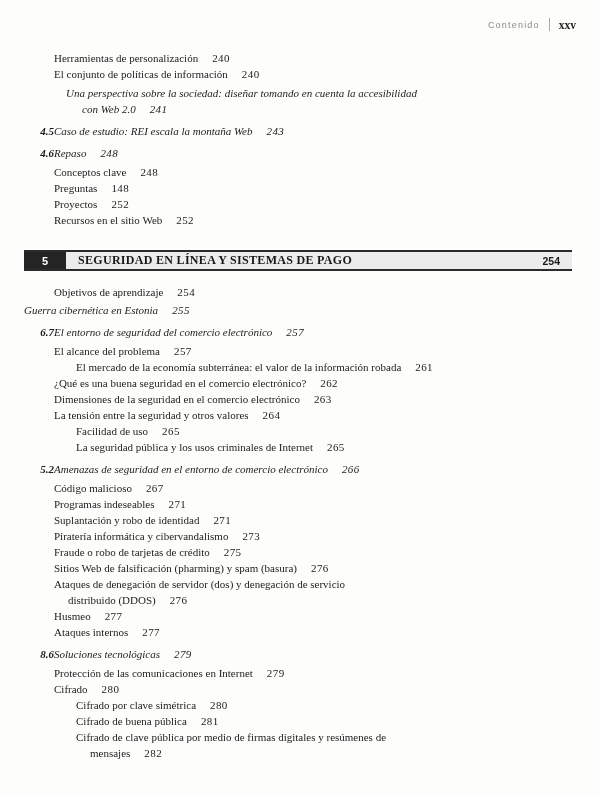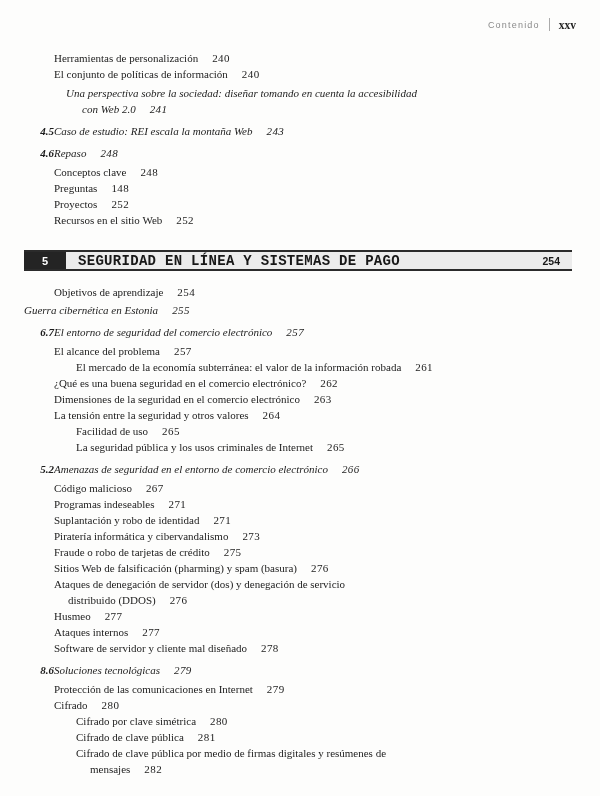--- a/index.html
+++ b/index.html
@@ -34,22 +34,22 @@
     display:flex; height:21px; margin:22px 0 13px 0;
     border-top:2px solid #2b2b2b; border-bottom:2px solid #2b2b2b;
     background:#ececec;
   }
   .ch-num {
     width:42px; background:#242424; color:#fff;
     font-family:"Liberation Sans", sans-serif; font-weight:bold; font-size:11px;
     display:flex; align-items:center; justify-content:center;
   }
   .ch-title {
-    flex:1; font-family:Liberation Mono, monospace; font-weight:bold;
-    font-size:14px; letter-spacing:0.3px; color:#181818;
+    flex:1; font-family:Liberation Serif, serif; font-weight:bold;
+    font-size:12px; letter-spacing:0.3px; color:#181818;
     display:flex; align-items:center; padding-left:12px;
   }
   .ch-page {
     font-family:"Liberation Sans", sans-serif; font-weight:bold; font-size:10.5px;
     display:flex; align-items:center; padding-right:12px; color:#181818;
   }
 </style>
 </head>
 <body>
 
@@ -92,22 +92,21 @@
   <div class="row sub1"><span class="txt">Código malicioso</span><span class="pg">267</span></div>
   <div class="row sub1"><span class="txt">Programas indeseables</span><span class="pg">271</span></div>
   <div class="row sub1"><span class="txt">Suplantación y robo de identidad</span><span class="pg">271</span></div>
   <div class="row sub1"><span class="txt">Piratería informática y cibervandalismo</span><span class="pg">273</span></div>
   <div class="row sub1"><span class="txt">Fraude o robo de tarjetas de crédito</span><span class="pg">275</span></div>
   <div class="row sub1"><span class="txt">Sitios Web de falsificación (pharming) y spam (basura)</span><span class="pg">276</span></div>
   <div class="row wrapA"><span class="txt">Ataques de denegación de servidor (dos) y denegación de servicio
 distribuido (DDOS)</span><span class="pg">276</span></div>
   <div class="row sub1"><span class="txt">Husmeo</span><span class="pg">277</span></div>
   <div class="row sub1"><span class="txt">Ataques internos</span><span class="pg">277</span></div>
-  <div class="row sub1"><span class="txt">Software de servidor y cliente mal diseñado</span><span class="pg">278</span></div>
   <div class="row section"><span class="num">8.6</span><span class="txt">Soluciones tecnológicas</span><span class="pg">279</span></div>
   <div class="row sub1"><span class="txt">Protección de las comunicaciones en Internet</span><span class="pg">279</span></div>
   <div class="row sub1"><span class="txt">Cifrado</span><span class="pg">280</span></div>
   <div class="row sub2"><span class="txt">Cifrado por clave simétrica</span><span class="pg">280</span></div>
-  <div class="row sub2"><span class="txt">Cifrado de clave pública</span><span class="pg">281</span></div>
+  <div class="row sub2"><span class="txt">Cifrado de buena pública</span><span class="pg">281</span></div>
   <div class="row wrapB"><span class="txt">Cifrado de clave pública por medio de firmas digitales y resúmenes de
 mensajes</span><span class="pg">282</span></div>
 
 </div>
 
 </body></html>

